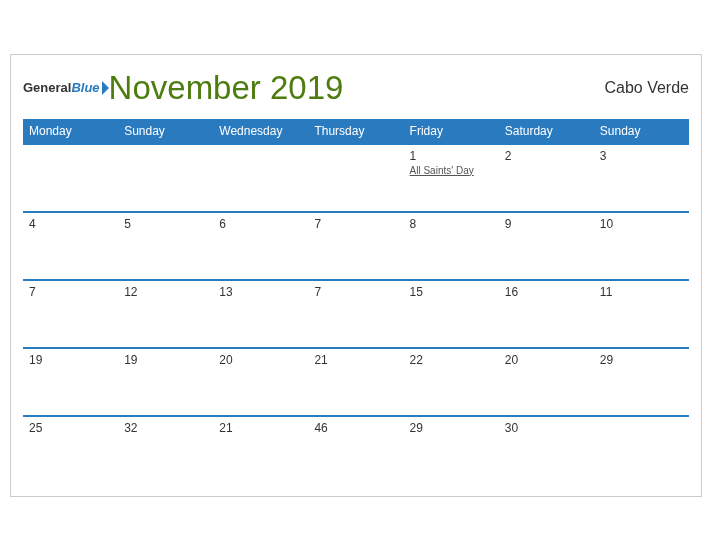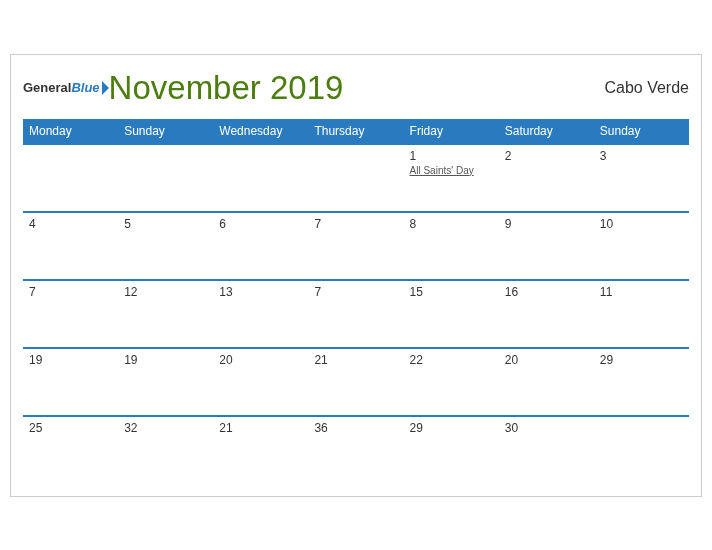--- a/index.html
+++ b/index.html
@@ -227,21 +227,21 @@
           <td>
             <span class="day-number">25</span>
           </td>
           <td>
             <span class="day-number">32</span>
           </td>
           <td>
             <span class="day-number">21</span>
           </td>
           <td>
-            <span class="day-number">36</span>
+            <span class="day-number">46</span>
           </td>
           <td>
             <span class="day-number">29</span>
           </td>
           <td>
             <span class="day-number">30</span>
           </td>
           <td class="empty-cell"></td>
         </tr>
       </tbody>

